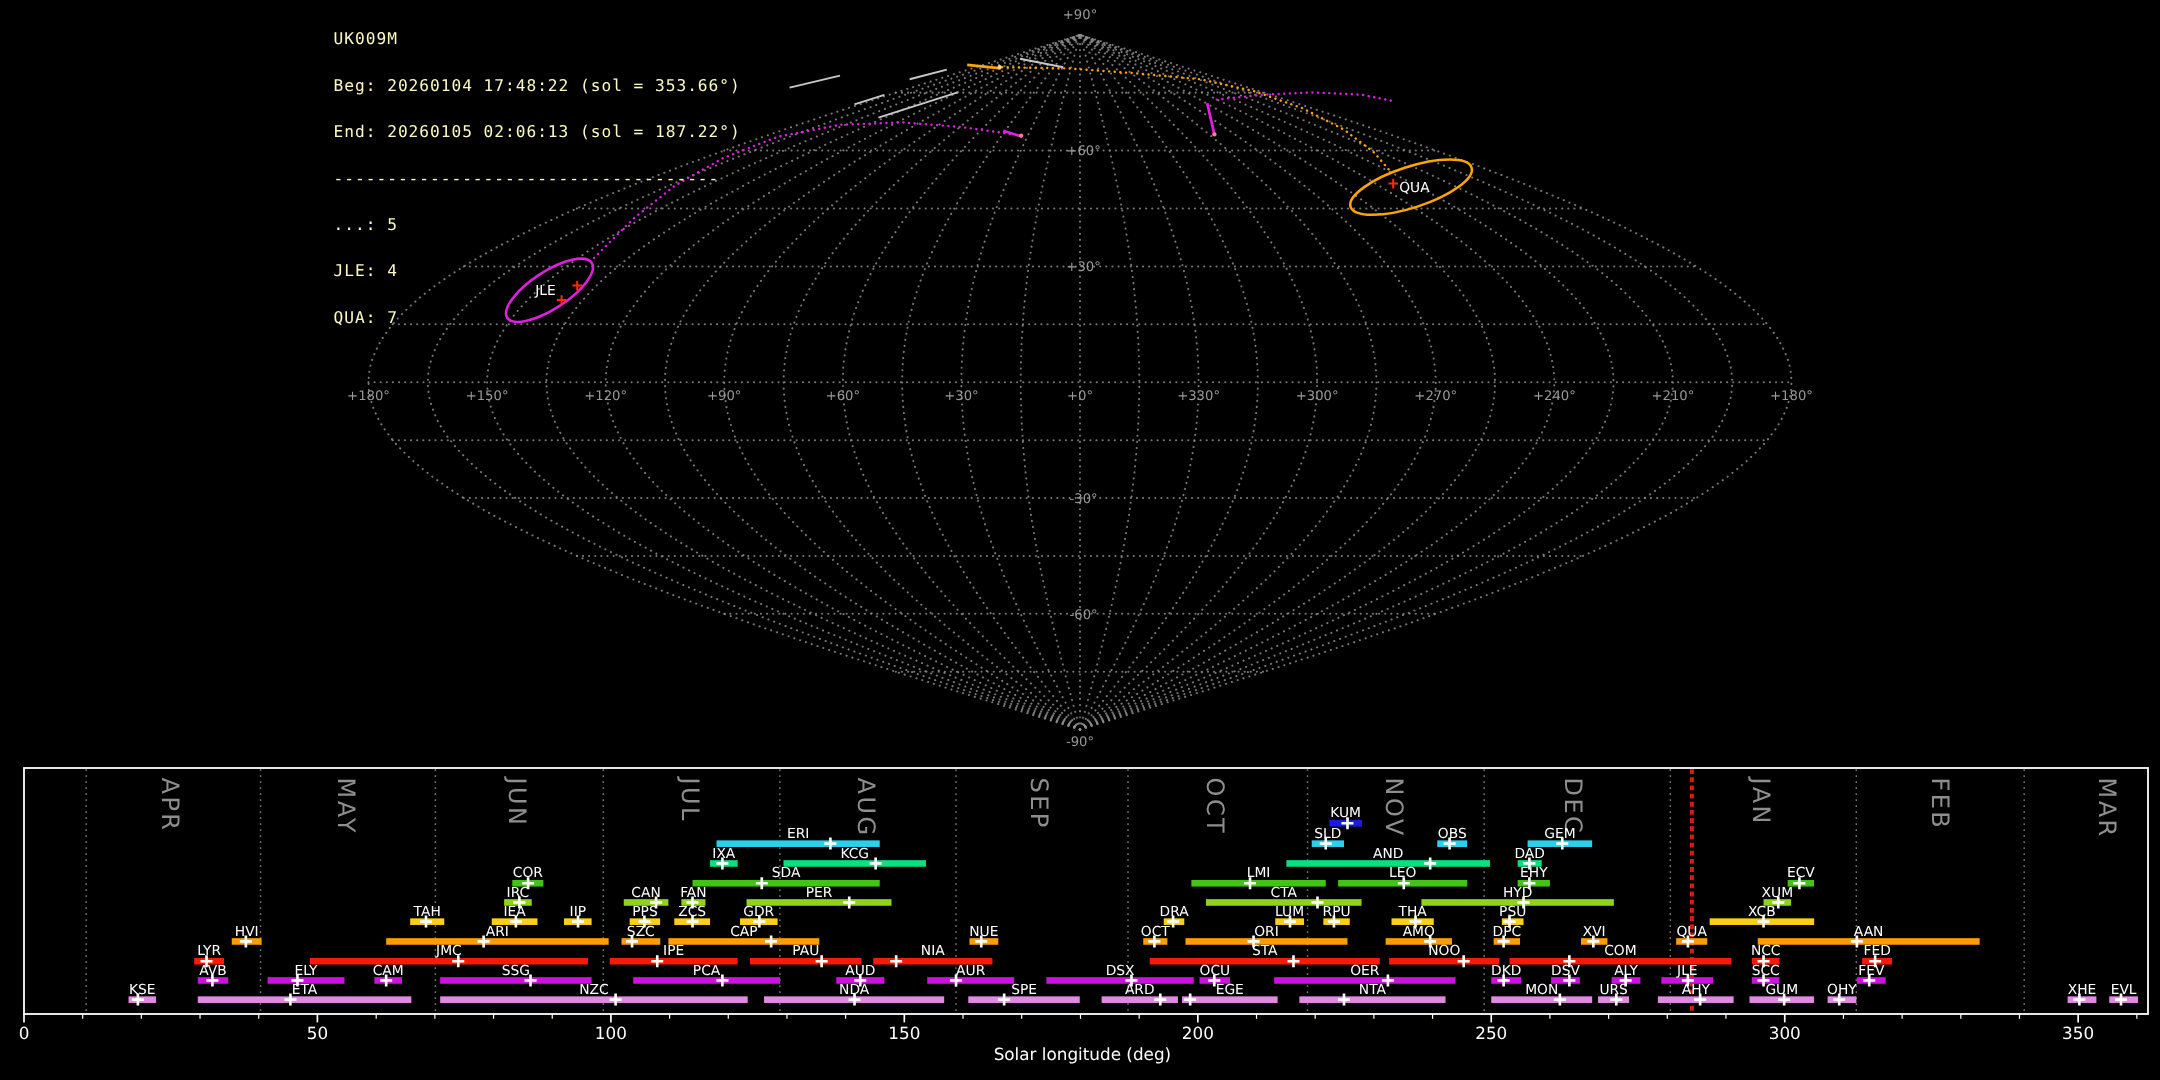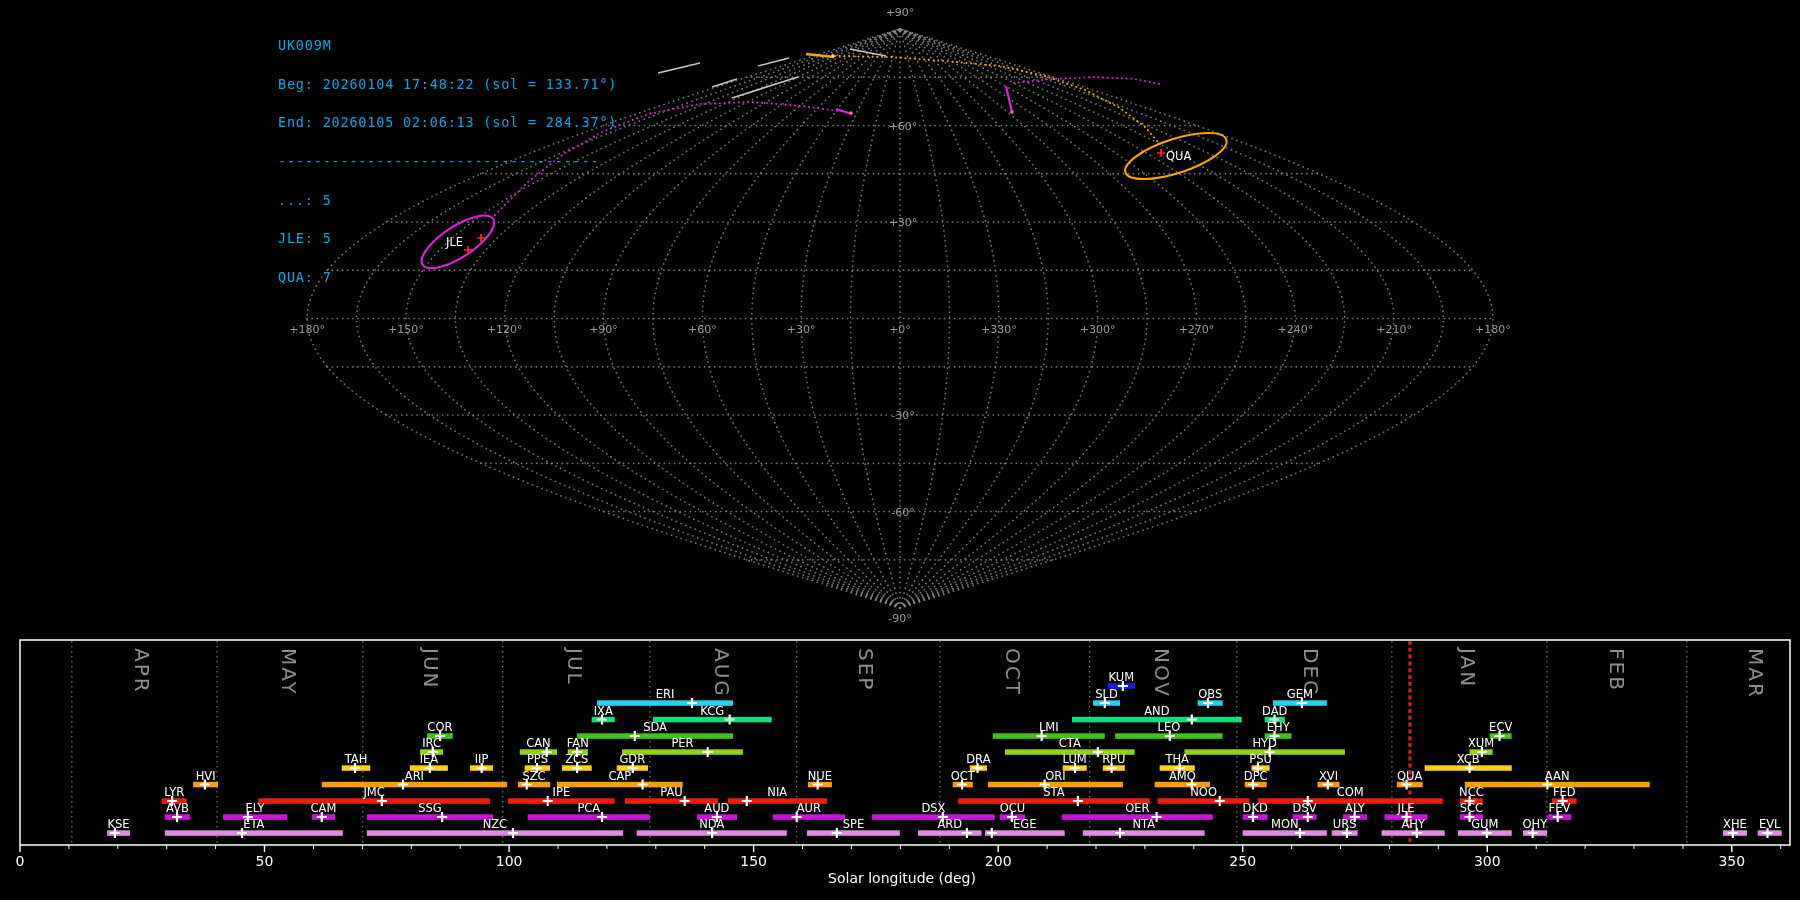--- a/index.html
+++ b/index.html
@@ -1,32 +1,32 @@
 <!DOCTYPE html>
 <html><head>
 <meta charset="utf-8">
 <style>
   html,body{margin:0;padding:0;background:#000;}
   body{width:1800px;height:900px;position:relative;overflow:hidden;
        font-family:"DejaVu Sans",sans-serif;}
   #plot{position:absolute;left:0;top:0;}
-  .hdr{position:absolute;left:278px;top:13px;color:#0ea5e9;white-space:pre;
+  .hdr{position:absolute;left:278px;top:1px;color:#fef9c3;white-space:pre;
        font:13.5px/12.9px "DejaVu Sans Mono",monospace;letter-spacing:0.8px;z-index:5;}
   .hdr div{height:12.9px;}
 </style>
 </head>
 <body>
 
 <div class="hdr">
   <div>UK009M</div>
-  <div>Beg: 20260104 17:48:22 (sol = 133.71°)</div>
-  <div>End: 20260105 02:06:13 (sol = 284.37°)</div>
+  <div>Beg: 20260104 17:48:22 (sol = 353.66°)</div>
+  <div>End: 20260105 02:06:13 (sol = 187.22°)</div>
   <div>------------------------------------</div>
   <div>...: 5</div>
-  <div>JLE: 5</div>
+  <div>JLE: 4</div>
   <div>QUA: 7</div>
 </div>
 
 <svg id="plot" width="1800" height="900">
     <g>
       <path d="M900.0 608.0L920.7 601.6L941.4 595.2L962.0 588.7L982.5 582.3L1003.0 575.9L1023.3 569.4L1043.4 563.0L1063.4 556.6L1083.2 550.1L1102.8 543.7L1122.1 537.3L1141.2 530.8L1159.9 524.4L1178.4 518.0L1196.5 511.5L1214.2 505.1L1231.6 498.7L1248.5 492.2L1265.0 485.8L1281.1 479.4L1296.7 472.9L1311.9 466.5L1326.5 460.0L1340.6 453.6L1354.2 447.2L1367.2 440.7L1379.7 434.3L1391.6 427.9L1402.8 421.4L1413.5 415.0L1423.5 408.6L1432.9 402.1L1441.7 395.7L1449.7 389.3L1457.2 382.8L1463.9 376.4L1470.0 370.0L1475.3 363.5L1480.0 357.1L1483.9 350.7L1487.1 344.2L1489.7 337.8L1491.5 331.4L1492.6 324.9L1492.9 318.5L1492.6 312.1L1491.5 305.6L1489.7 299.2L1487.1 292.8L1483.9 286.3L1480.0 279.9L1475.3 273.5L1470.0 267.0L1463.9 260.6L1457.2 254.2L1449.7 247.7L1441.7 241.3L1432.9 234.9L1423.5 228.4L1413.5 222.0L1402.8 215.6L1391.6 209.1L1379.7 202.7L1367.2 196.3L1354.2 189.8L1340.6 183.4L1326.5 177.0L1311.9 170.5L1296.7 164.1L1281.1 157.7L1265.0 151.2L1248.5 144.8L1231.6 138.3L1214.2 131.9L1196.5 125.5L1178.4 119.0L1159.9 112.6L1141.2 106.2L1122.1 99.7L1102.8 93.3L1083.2 86.9L1063.4 80.4L1043.4 74.0L1023.3 67.6L1003.0 61.1L982.5 54.7L962.0 48.3L941.4 41.8L920.7 35.4L900.0 29.0" fill="none" stroke="#8d8d8d" stroke-width="1.7" stroke-dasharray="0.1 5" stroke-linecap="round" opacity="0.85"></path>
       <path d="M900.0 608.0L919.0 601.6L937.9 595.2L956.8 588.7L975.6 582.3L994.4 575.9L1013.0 569.4L1031.5 563.0L1049.8 556.6L1068.0 550.1L1085.9 543.7L1103.6 537.3L1121.1 530.8L1138.3 524.4L1155.2 518.0L1171.8 511.5L1188.0 505.1L1203.9 498.7L1219.5 492.2L1234.6 485.8L1249.4 479.4L1263.7 472.9L1277.6 466.5L1291.0 460.0L1303.9 453.6L1316.4 447.2L1328.3 440.7L1339.7 434.3L1350.6 427.9L1360.9 421.4L1370.7 415.0L1379.9 408.6L1388.5 402.1L1396.5 395.7L1403.9 389.3L1410.7 382.8L1416.9 376.4L1422.5 370.0L1427.4 363.5L1431.6 357.1L1435.3 350.7L1438.2 344.2L1440.5 337.8L1442.2 331.4L1443.2 324.9L1443.5 318.5L1443.2 312.1L1442.2 305.6L1440.5 299.2L1438.2 292.8L1435.3 286.3L1431.6 279.9L1427.4 273.5L1422.5 267.0L1416.9 260.6L1410.7 254.2L1403.9 247.7L1396.5 241.3L1388.5 234.9L1379.9 228.4L1370.7 222.0L1360.9 215.6L1350.6 209.1L1339.7 202.7L1328.3 196.3L1316.4 189.8L1303.9 183.4L1291.0 177.0L1277.6 170.5L1263.7 164.1L1249.4 157.7L1234.6 151.2L1219.5 144.8L1203.9 138.3L1188.0 131.9L1171.8 125.5L1155.2 119.0L1138.3 112.6L1121.1 106.2L1103.6 99.7L1085.9 93.3L1068.0 86.9L1049.8 80.4L1031.5 74.0L1013.0 67.6L994.4 61.1L975.6 54.7L956.8 48.3L937.9 41.8L919.0 35.4L900.0 29.0" fill="none" stroke="#8d8d8d" stroke-width="1.7" stroke-dasharray="0.1 5" stroke-linecap="round" opacity="0.85"></path>
       <path d="M900.0 608.0L917.2 601.6L934.5 595.2L951.6 588.7L968.8 582.3L985.8 575.9L1002.7 569.4L1019.5 563.0L1036.2 556.6L1052.7 550.1L1069.0 543.7L1085.1 537.3L1101.0 530.8L1116.6 524.4L1132.0 518.0L1147.1 511.5L1161.8 505.1L1176.3 498.7L1190.4 492.2L1204.2 485.8L1217.6 479.4L1230.6 472.9L1243.2 466.5L1255.4 460.0L1267.2 453.6L1278.5 447.2L1289.4 440.7L1299.7 434.3L1309.6 427.9L1319.0 421.4L1327.9 415.0L1336.3 408.6L1344.1 402.1L1351.4 395.7L1358.1 389.3L1364.3 382.8L1369.9 376.4L1375.0 370.0L1379.4 363.5L1383.3 357.1L1386.6 350.7L1389.3 344.2L1391.4 337.8L1392.9 331.4L1393.8 324.9L1394.1 318.5L1393.8 312.1L1392.9 305.6L1391.4 299.2L1389.3 292.8L1386.6 286.3L1383.3 279.9L1379.4 273.5L1375.0 267.0L1369.9 260.6L1364.3 254.2L1358.1 247.7L1351.4 241.3L1344.1 234.9L1336.3 228.4L1327.9 222.0L1319.0 215.6L1309.6 209.1L1299.7 202.7L1289.4 196.3L1278.5 189.8L1267.2 183.4L1255.4 177.0L1243.2 170.5L1230.6 164.1L1217.6 157.7L1204.2 151.2L1190.4 144.8L1176.3 138.3L1161.8 131.9L1147.1 125.5L1132.0 119.0L1116.6 112.6L1101.0 106.2L1085.1 99.7L1069.0 93.3L1052.7 86.9L1036.2 80.4L1019.5 74.0L1002.7 67.6L985.8 61.1L968.8 54.7L951.6 48.3L934.5 41.8L917.2 35.4L900.0 29.0" fill="none" stroke="#8d8d8d" stroke-width="1.7" stroke-dasharray="0.1 5" stroke-linecap="round" opacity="0.85"></path>
       <path d="M900.0 608.0L915.5 601.6L931.0 595.2L946.5 588.7L961.9 582.3L977.2 575.9L992.5 569.4L1007.6 563.0L1022.6 556.6L1037.4 550.1L1052.1 543.7L1066.6 537.3L1080.9 530.8L1094.9 524.4L1108.8 518.0L1122.3 511.5L1135.6 505.1L1148.7 498.7L1161.4 492.2L1173.8 485.8L1185.8 479.4L1197.6 472.9L1208.9 466.5L1219.9 460.0L1230.5 453.6L1240.7 447.2L1250.4 440.7L1259.8 434.3L1268.7 427.9L1277.1 421.4L1285.1 415.0L1292.6 408.6L1299.7 402.1L1306.2 395.7L1312.3 389.3L1317.9 382.8L1322.9 376.4L1327.5 370.0L1331.5 363.5L1335.0 357.1L1337.9 350.7L1340.4 344.2L1342.3 337.8L1343.6 331.4L1344.4 324.9L1344.7 318.5L1344.4 312.1L1343.6 305.6L1342.3 299.2L1340.4 292.8L1337.9 286.3L1335.0 279.9L1331.5 273.5L1327.5 267.0L1322.9 260.6L1317.9 254.2L1312.3 247.7L1306.2 241.3L1299.7 234.9L1292.6 228.4L1285.1 222.0L1277.1 215.6L1268.7 209.1L1259.8 202.7L1250.4 196.3L1240.7 189.8L1230.5 183.4L1219.9 177.0L1208.9 170.5L1197.6 164.1L1185.8 157.7L1173.8 151.2L1161.4 144.8L1148.7 138.3L1135.6 131.9L1122.3 125.5L1108.8 119.0L1094.9 112.6L1080.9 106.2L1066.6 99.7L1052.1 93.3L1037.4 86.9L1022.6 80.4L1007.6 74.0L992.5 67.6L977.2 61.1L961.9 54.7L946.5 48.3L931.0 41.8L915.5 35.4L900.0 29.0" fill="none" stroke="#8d8d8d" stroke-width="1.7" stroke-dasharray="0.1 5" stroke-linecap="round" opacity="0.85"></path>
       <path d="M900.0 608.0L913.8 601.6L927.6 595.2L941.3 588.7L955.0 582.3L968.6 575.9L982.2 569.4L995.6 563.0L1009.0 556.6L1022.1 550.1L1035.2 543.7L1048.1 537.3L1060.8 530.8L1073.3 524.4L1085.6 518.0L1097.6 511.5L1109.5 505.1L1121.0 498.7L1132.3 492.2L1143.4 485.8L1154.1 479.4L1164.5 472.9L1174.6 466.5L1184.3 460.0L1193.8 453.6L1202.8 447.2L1211.5 440.7L1219.8 434.3L1227.7 427.9L1235.2 421.4L1242.3 415.0L1249.0 408.6L1255.3 402.1L1261.1 395.7L1266.5 389.3L1271.4 382.8L1275.9 376.4L1280.0 370.0L1283.5 363.5L1286.6 357.1L1289.3 350.7L1291.4 344.2L1293.1 337.8L1294.3 331.4L1295.0 324.9L1295.3 318.5L1295.0 312.1L1294.3 305.6L1293.1 299.2L1291.4 292.8L1289.3 286.3L1286.6 279.9L1283.5 273.5L1280.0 267.0L1275.9 260.6L1271.4 254.2L1266.5 247.7L1261.1 241.3L1255.3 234.9L1249.0 228.4L1242.3 222.0L1235.2 215.6L1227.7 209.1L1219.8 202.7L1211.5 196.3L1202.8 189.8L1193.8 183.4L1184.3 177.0L1174.6 170.5L1164.5 164.1L1154.1 157.7L1143.4 151.2L1132.3 144.8L1121.0 138.3L1109.5 131.9L1097.6 125.5L1085.6 119.0L1073.3 112.6L1060.8 106.2L1048.1 99.7L1035.2 93.3L1022.1 86.9L1009.0 80.4L995.6 74.0L982.2 67.6L968.6 61.1L955.0 54.7L941.3 48.3L927.6 41.8L913.8 35.4L900.0 29.0" fill="none" stroke="#8d8d8d" stroke-width="1.7" stroke-dasharray="0.1 5" stroke-linecap="round" opacity="0.85"></path>

